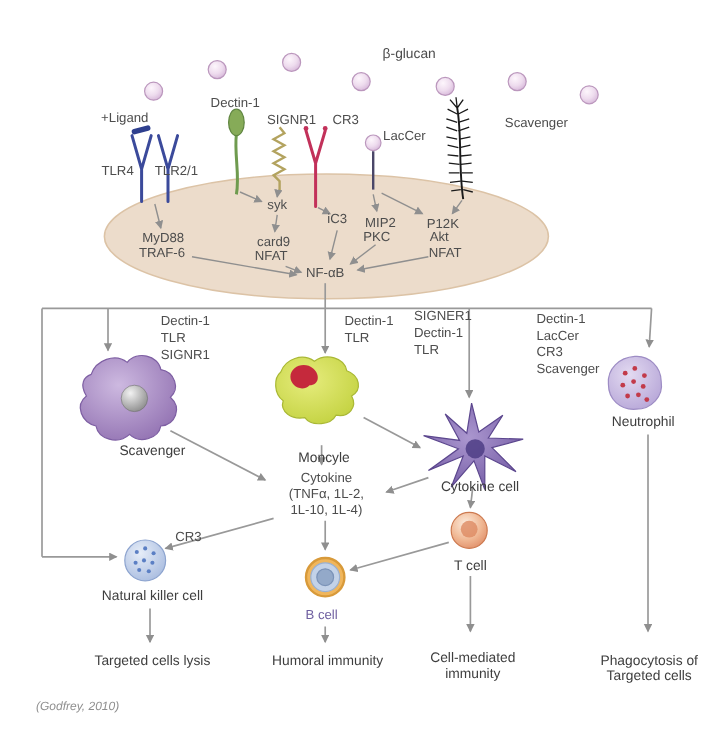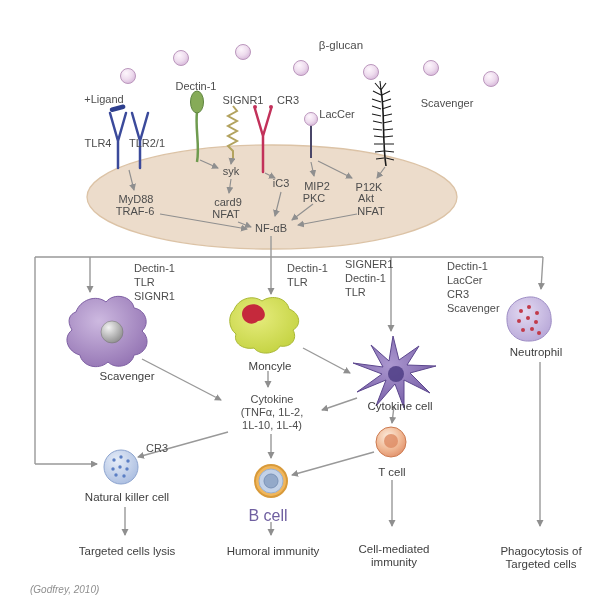--- a/index.html
+++ b/index.html
@@ -6,21 +6,21 @@
   * { margin:0; padding:0; box-sizing:border-box; }
   html,body { background:#fff; font-family:"Liberation Sans", sans-serif; }
   #diagram { position:relative; width:600px; height:616px; background:#fff; overflow:hidden; }
   #art { position:absolute; left:0; top:0; width:600px; height:616px; }
   .lbl { position:absolute; transform:translateX(-50%); white-space:nowrap;
          font-size:11px; color:#4d4d4d; line-height:1.15; }
   .lbl-left { position:absolute; white-space:nowrap; font-size:11px; color:#4d4d4d; line-height:1.15; }
   .big { font-size:11.5px; }
   .cellname { font-size:11.5px; color:#3e3e3e; }
   .outcome { font-size:11.5px; color:#3e3e3e; }
-  .purple { color:#6f5fa0; font-size:16px; }
+  .purple { color:#6f5fa0; font-size:11px; }
   .attr { font-style:italic; color:#8f8f8f; font-size:10px; }
   .bg { fill:url(#gSphere); stroke:#bb97bd; stroke-width:1; }
   .sa { stroke:#8f8f8f; stroke-width:1.15; fill:none; marker-end:url(#arr); }
   .fa { stroke:#999; stroke-width:1.4; fill:none; marker-end:url(#arr); }
   .fl { stroke:#999; stroke-width:1.4; fill:none; }
 </style>
 </head>
 <body>
 
 <div id="diagram">
@@ -234,21 +234,21 @@
 <div class="lbl-left" style="left:287px;top:276px">TLR</div>
 <div class="lbl-left" style="left:345px;top:258px">SIGNER1</div>
 <div class="lbl-left" style="left:345px;top:272px">Dectin-1</div>
 <div class="lbl-left" style="left:345px;top:286px">TLR</div>
 <div class="lbl-left" style="left:447px;top:260px">Dectin-1</div>
 <div class="lbl-left" style="left:447px;top:274px">LacCer</div>
 <div class="lbl-left" style="left:447px;top:288px">CR3</div>
 <div class="lbl-left" style="left:447px;top:302px">Scavenger</div>
 
 <div class="lbl cellname" style="left:127px;top:370px">Scavenger</div>
-<div class="lbl cellname" style="left:270px;top:360px">Moncyle</div>
+<div class="lbl cellname" style="left:270px;top:376px">Moncyle</div>
 <div class="lbl cellname" style="left:400px;top:400px">Cytokine cell</div>
 <div class="lbl cellname" style="left:536px;top:346px">Neutrophil</div>
 <div class="lbl" style="left:157px;top:442px">CR3</div>
 <div class="lbl cellname" style="left:127px;top:491px">Natural killer cell</div>
 <div class="lbl cellname" style="left:392px;top:466px">T cell</div>
 <div class="lbl purple" style="left:268px;top:507px">B cell</div>
 
 <div class="lbl" style="left:272px;top:393px">Cytokine</div>
 <div class="lbl" style="left:272px;top:406px">(TNFα, 1L-2,</div>
 <div class="lbl" style="left:272px;top:419px">1L-10, 1L-4)</div>

